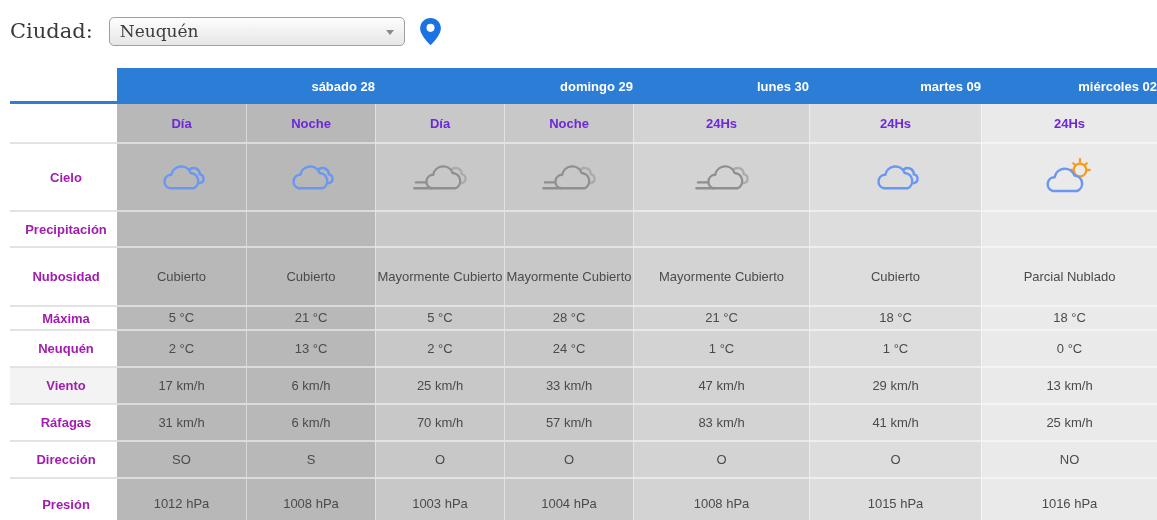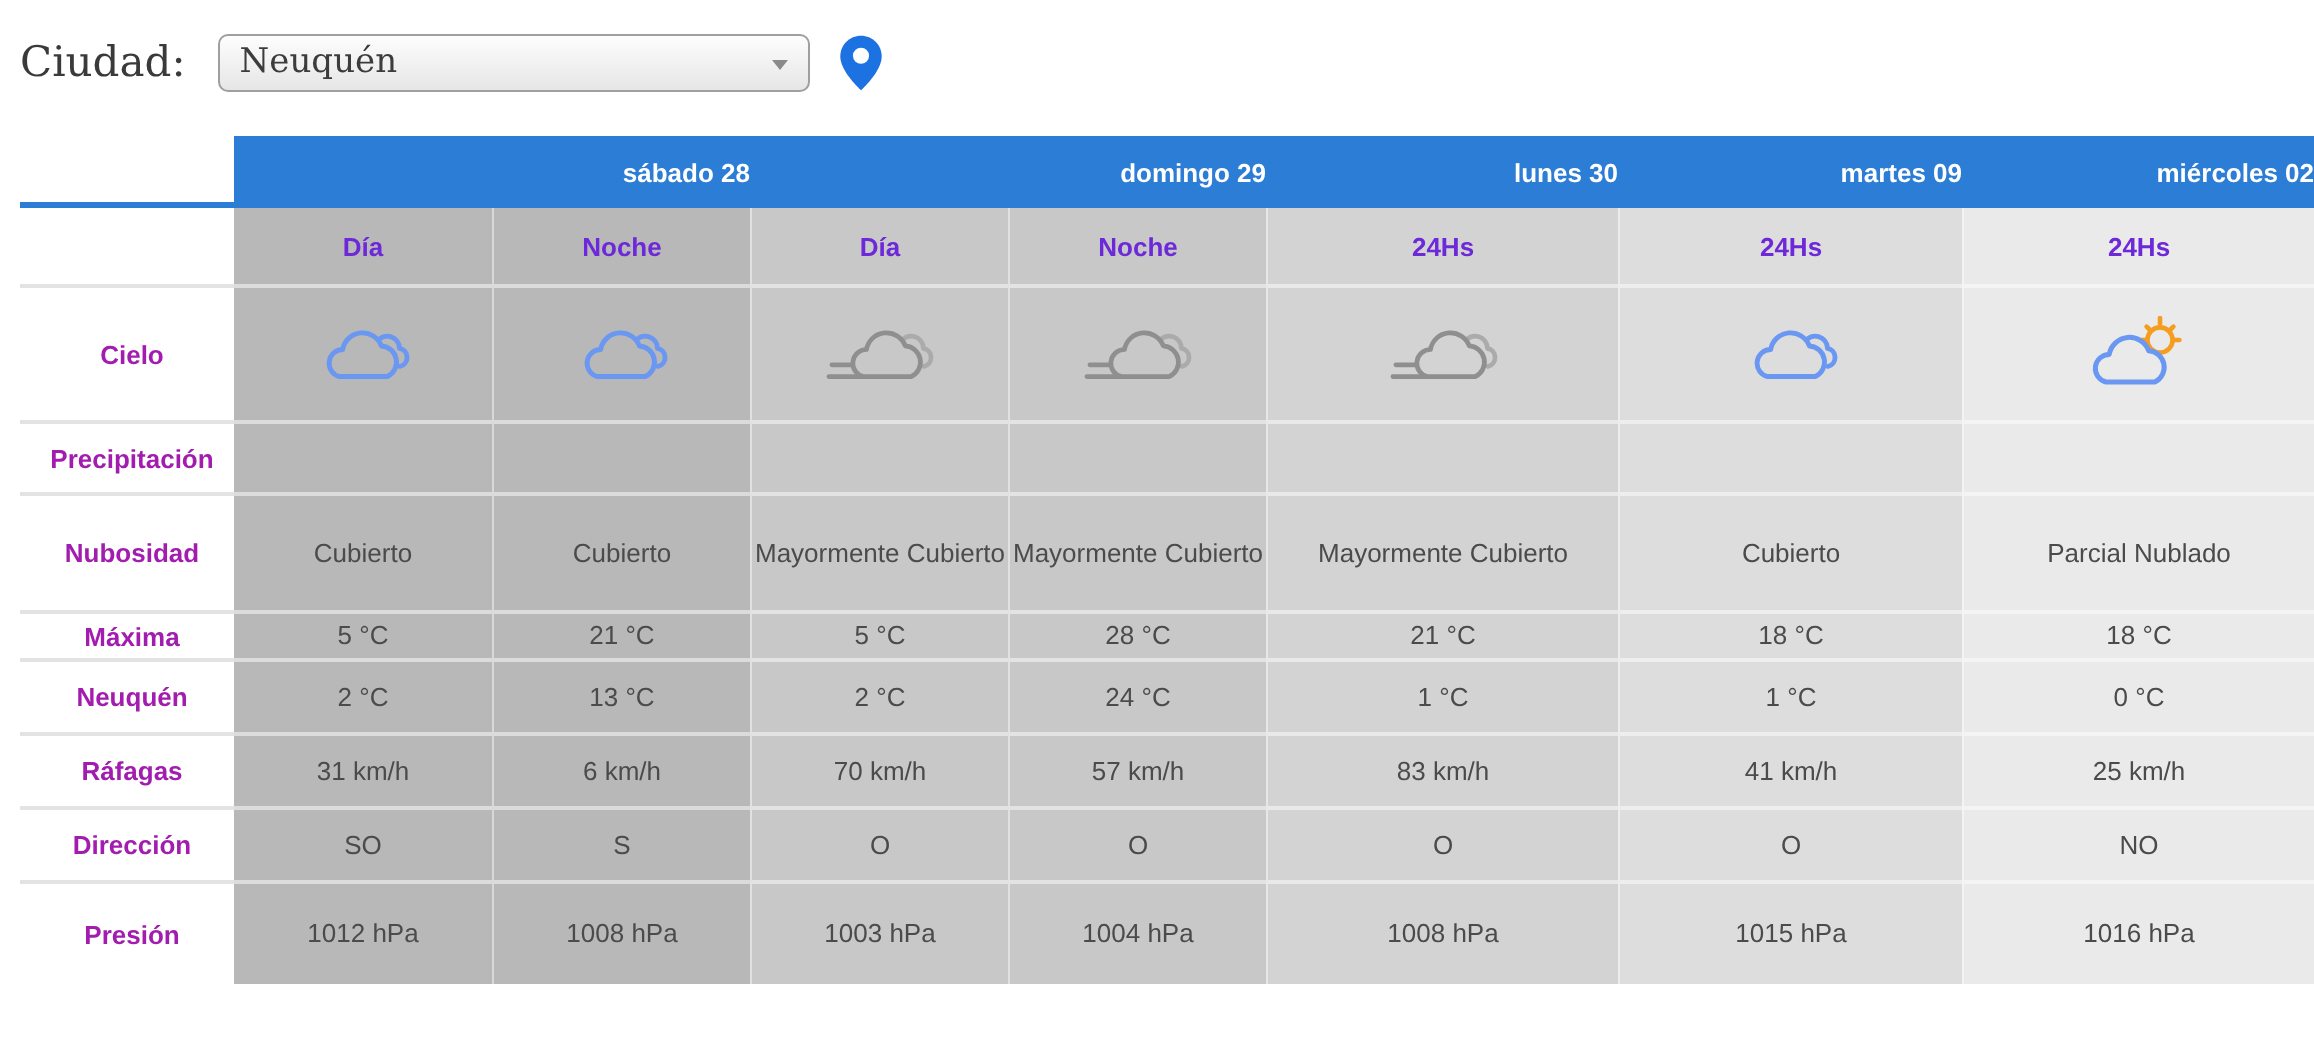--- a/index.html
+++ b/index.html
@@ -204,20 +204,30 @@
     <td class="lbl lbl-sep">Neuquén</td>
     <td class="v g0 bsep">2 °C</td>
     <td class="v g0 bsep vs">13 °C</td>
     <td class="v g1 bsep vs">2 °C</td>
     <td class="v g1 bsep vs">24 °C</td>
     <td class="v g2 bsep vs">1 °C</td>
     <td class="v g3 bsep vs">1 °C</td>
     <td class="v g4 bsep vs">0 °C</td>
   </tr>
 
+  <tr class="tr-viento">
+    <td class="lbl lbl-sep lbl-hl">Viento</td>
+    <td class="v g0 bsep">17 km/h</td>
+    <td class="v g0 bsep vs">6 km/h</td>
+    <td class="v g1 bsep vs">25 km/h</td>
+    <td class="v g1 bsep vs">33 km/h</td>
+    <td class="v g2 bsep vs">47 km/h</td>
+    <td class="v g3 bsep vs">29 km/h</td>
+    <td class="v g4 bsep vs">13 km/h</td>
+  </tr>
 
   <tr class="tr-raf">
     <td class="lbl lbl-sep">Ráfagas</td>
     <td class="v g0 bsep">31 km/h</td>
     <td class="v g0 bsep vs">6 km/h</td>
     <td class="v g1 bsep vs">70 km/h</td>
     <td class="v g1 bsep vs">57 km/h</td>
     <td class="v g2 bsep vs">83 km/h</td>
     <td class="v g3 bsep vs">41 km/h</td>
     <td class="v g4 bsep vs">25 km/h</td>

